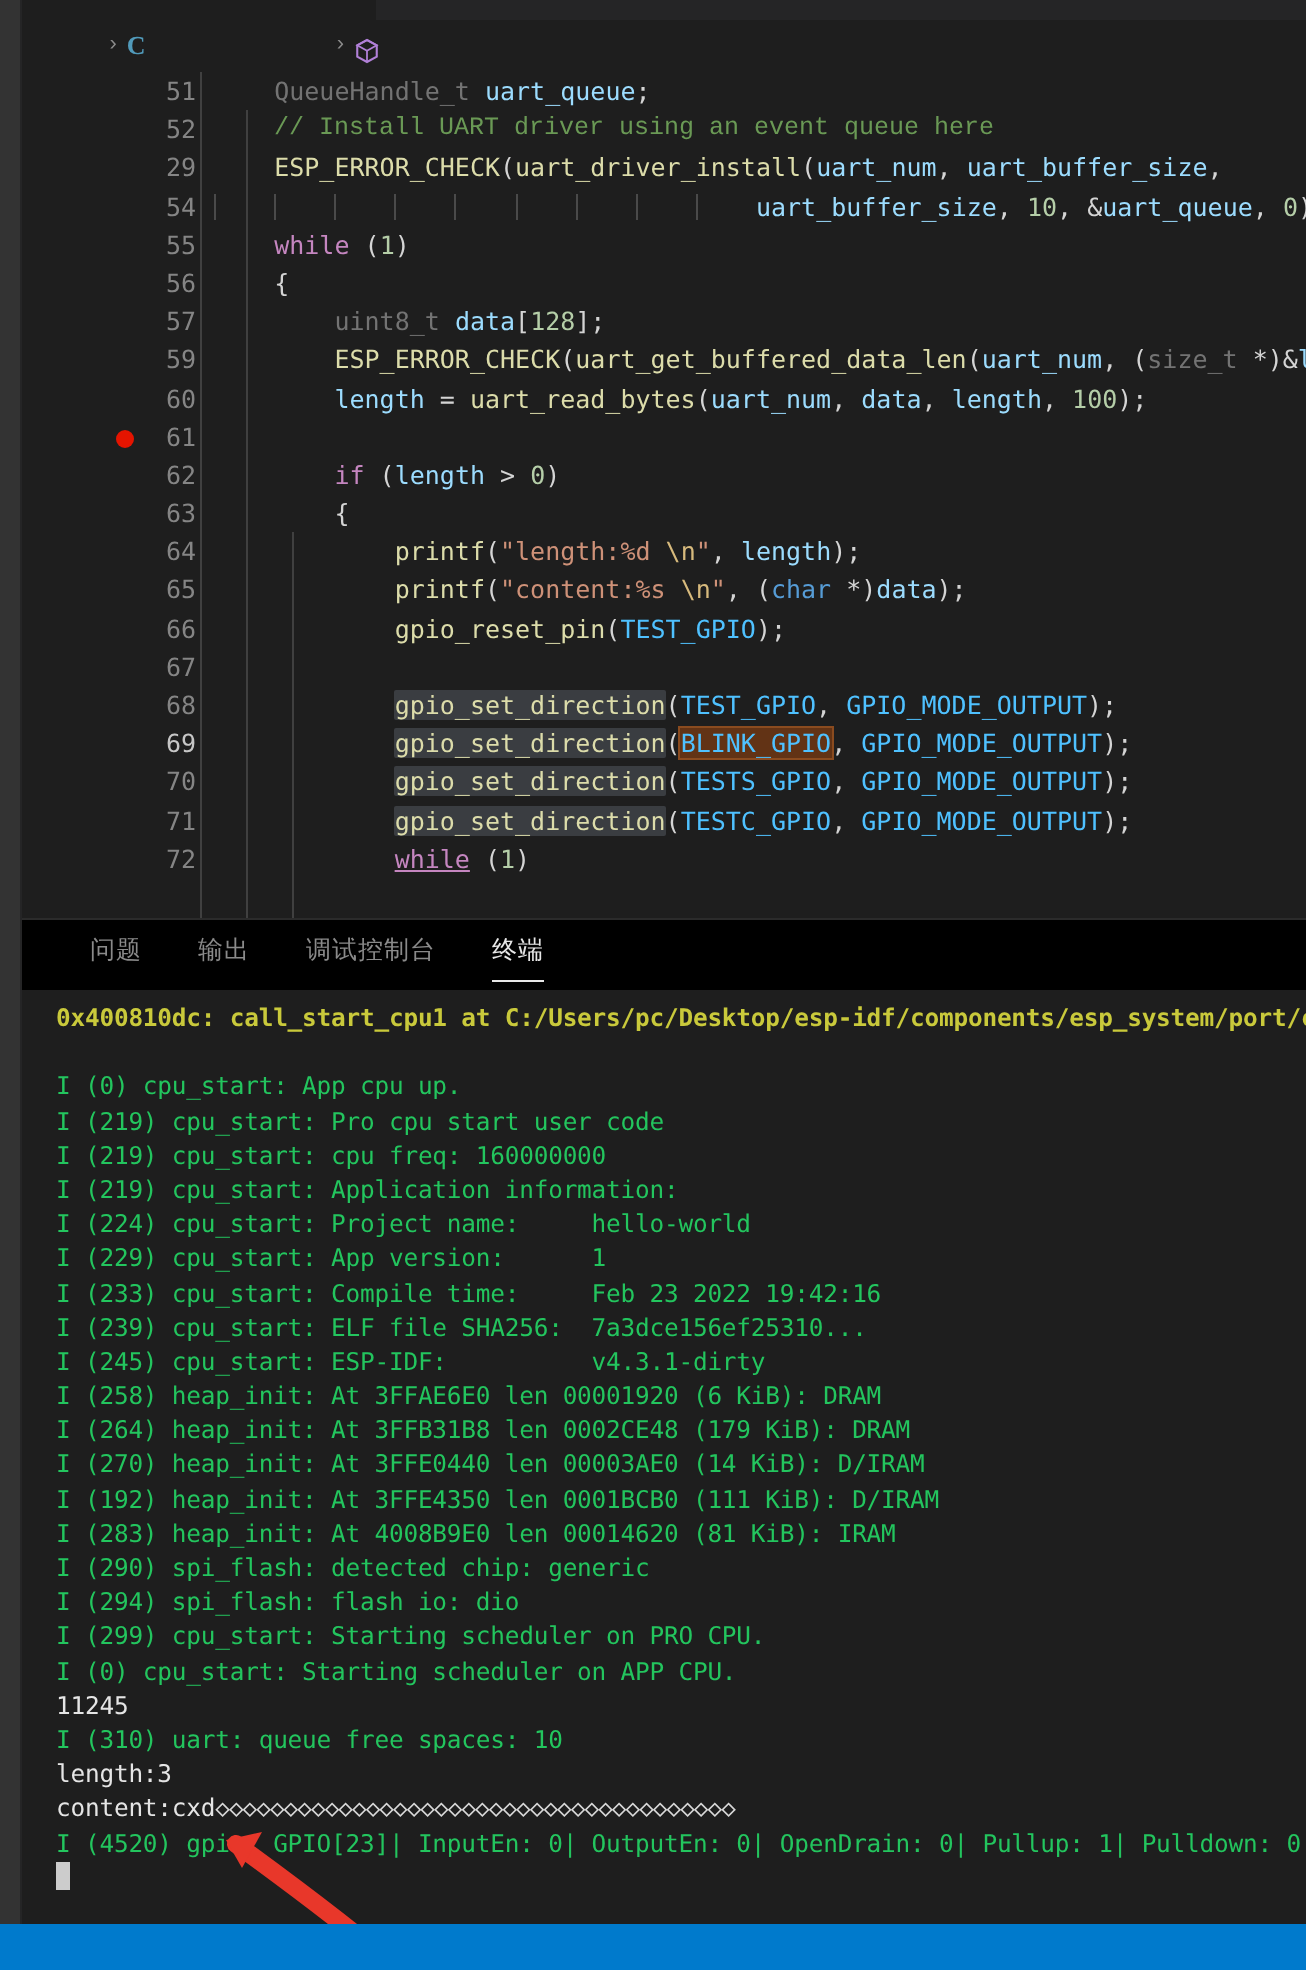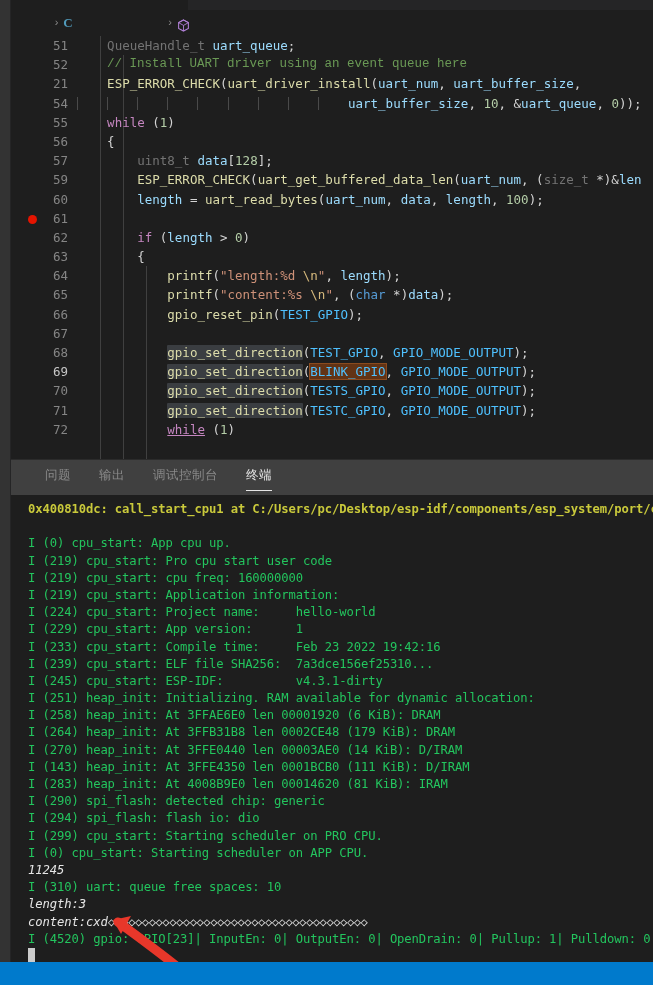--- a/index.html
+++ b/index.html
@@ -85,20 +85,21 @@
   .code-rows {
     position: absolute; left: 0; top: 0;
     width: 100%;
   }
   .row {
     position: relative;
     height: 19.2px; line-height: 19.2px;
     white-space: pre;
     font-family: "DejaVu Sans Mono", monospace;
     font-size: 12.5px;
+    margin-left: 30px;
   }
   .gutter {
     position: absolute; left: 0; top: 0;
     width: 57px; height: 19.2px;
     text-align: right;
     color: #858585;
     font-family: "DejaVu Sans Mono", monospace;
     font-size: 12.5px;
   }
   .gutter.cur { color: #c6c6c6; }
@@ -148,21 +149,21 @@
     position: absolute; left: 11px; top: 459px;
     width: 642px; height: 503px;
     background: #1e1e1e;
     border-top: 1px solid #2b2b2b;
   }
   .panel-tabs {
     position: absolute; left: 0; top: 0;
     width: 100%; height: 35px;
     display: flex; align-items: center;
     padding-left: 34px;
-    background: #404040;
+    background: #000000;
   }
   .panel-tab {
     position: relative;
     font-size: 12.5px;
     color: #8a8a8a;
     margin-right: 28px;
     padding-bottom: 4px;
     font-family: "DejaVu Sans", sans-serif;
     letter-spacing: 0.5px;
     cursor: pointer;
@@ -184,21 +185,21 @@
   .tline {
     height: 17.2px; line-height: 17.2px;
     white-space: pre;
     font-family: "DejaVu Sans Mono", monospace;
     font-size: 12.2px;
     color: #cccccc;
     letter-spacing: -0.1px;
   }
   .tline.yellow { color: #c9c93b; font-weight: bold; }
   .tline.green  { color: #23c55e; }
-  .tline.white  { color: #e5e5e5; font-style: italic; }
+  .tline.white  { color: #e5e5e5; }
   .tline.blank  { color: transparent; }
   .cursor-block {
     display: inline-block;
     width: 7px; height: 14px;
     background: #cccccc;
     vertical-align: -2px;
   }
   .garble { color: #d8d8d8; letter-spacing: -0.5px; }
 
   
@@ -255,21 +256,21 @@
         <span class="gutter">51</span>
         <span class="code">    <span class="t-type">QueueHandle_t</span> <span class="t-var">uart_queue</span>;</span>
       </div>
 
       <div class="row">
         <span class="gutter">52</span>
         <span class="code t-cmt">    // Install UART driver using an event queue here</span>
       </div>
 
       <div class="row">
-        <span class="gutter">21</span>
+        <span class="gutter">29</span>
         <span class="code">    <span class="t-fn">ESP_ERROR_CHECK</span>(<span class="t-fn">uart_driver_install</span>(<span class="t-var">uart_num</span>, <span class="t-var">uart_buffer_size</span>,</span>
       </div>
 
       <div class="row">
         <span class="gutter">54</span>
         <span class="code"><span class="ws-tick"></span>    <span class="ws-tick"></span>    <span class="ws-tick"></span>    <span class="ws-tick"></span>    <span class="ws-tick"></span>    <span class="ws-tick"></span>    <span class="ws-tick"></span>    <span class="ws-tick"></span>    <span class="ws-tick"></span>    <span class="t-var">uart_buffer_size</span>, <span class="t-num">10</span>, &amp;<span class="t-var">uart_queue</span>, <span class="t-num">0</span>));</span>
       </div>
 
       <div class="row">
         <span class="gutter">55</span>
@@ -375,25 +376,24 @@
       <div class="tline blank">&nbsp;</div>
       <div class="tline green">I (0) cpu_start: App cpu up.</div>
       <div class="tline green">I (219) cpu_start: Pro cpu start user code</div>
       <div class="tline green">I (219) cpu_start: cpu freq: 160000000</div>
       <div class="tline green">I (219) cpu_start: Application information:</div>
       <div class="tline green">I (224) cpu_start: Project name:     hello-world</div>
       <div class="tline green">I (229) cpu_start: App version:      1</div>
       <div class="tline green">I (233) cpu_start: Compile time:     Feb 23 2022 19:42:16</div>
       <div class="tline green">I (239) cpu_start: ELF file SHA256:  7a3dce156ef25310...</div>
       <div class="tline green">I (245) cpu_start: ESP-IDF:          v4.3.1-dirty</div>
-      <div class="tline green">I (251) heap_init: Initializing. RAM available for dynamic allocation:</div>
       <div class="tline green">I (258) heap_init: At 3FFAE6E0 len 00001920 (6 KiB): DRAM</div>
       <div class="tline green">I (264) heap_init: At 3FFB31B8 len 0002CE48 (179 KiB): DRAM</div>
       <div class="tline green">I (270) heap_init: At 3FFE0440 len 00003AE0 (14 KiB): D/IRAM</div>
-      <div class="tline green">I (143) heap_init: At 3FFE4350 len 0001BCB0 (111 KiB): D/IRAM</div>
+      <div class="tline green">I (192) heap_init: At 3FFE4350 len 0001BCB0 (111 KiB): D/IRAM</div>
       <div class="tline green">I (283) heap_init: At 4008B9E0 len 00014620 (81 KiB): IRAM</div>
       <div class="tline green">I (290) spi_flash: detected chip: generic</div>
       <div class="tline green">I (294) spi_flash: flash io: dio</div>
       <div class="tline green">I (299) cpu_start: Starting scheduler on PRO CPU.</div>
       <div class="tline green">I (0) cpu_start: Starting scheduler on APP CPU.</div>
       <div class="tline white">11245</div>
       <div class="tline green">I (310) uart: queue free spaces: 10</div>
       <div class="tline white">length:3</div>
       <div class="tline white"><span>content:cxd</span><span class="garble">◇◇◇◇◇◇◇◇◇◇◇◇◇◇◇◇◇◇◇◇◇◇◇◇◇◇◇◇◇◇◇◇◇◇◇◇◇◇</span></div>
       <div class="tline green">I (4520) gpio: GPIO[23]| InputEn: 0| OutputEn: 0| OpenDrain: 0| Pullup: 1| Pulldown: 0| I</div>

